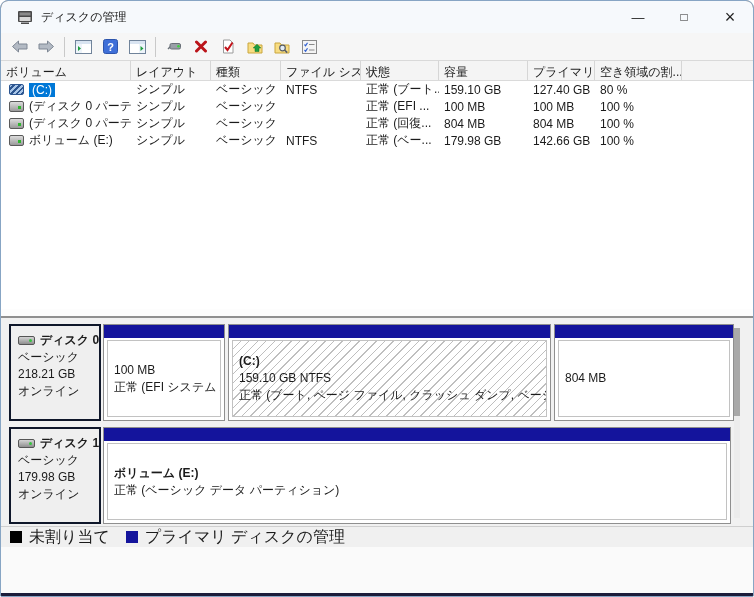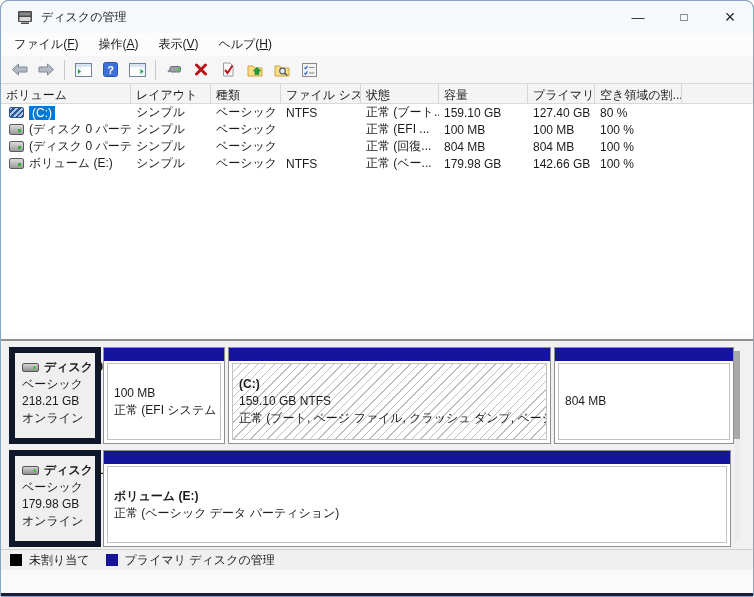--- a/index.html
+++ b/index.html
@@ -45,21 +45,21 @@
   .vol-icon.hatch{background:repeating-linear-gradient(135deg,#a9c6e8 0 2px,#2c5590 2px 4px);border-color:#2c5590;}
   .vol-icon.hatch::after{display:none;}
   .sel-name{background:#0078d7;color:#fff;padding:0 3px;}
 
   
   .splitter{height:9px;background:#fdfdfd;border-bottom:2px solid #909090;flex:none;}
 
   
   .graphpane{height:208px;background:#f1f1f1;position:relative;padding:6px 0 0 8px;flex:none;}
   .disk-row{display:flex;height:97px;margin-bottom:6px;}
-  .disk-label{width:92px;flex:none;border:6px solid #0f172a;background:#efefef;
+  .disk-label{width:92px;flex:none;border:2px solid #0f172a;background:#efefef;
     padding:6px 2px 0 7px;font-size:12px;line-height:17px;color:#1b1b1b;}
   .disk-title{font-weight:bold;display:flex;align-items:center;gap:5px;white-space:nowrap;}
   .drive-icon{width:17px;height:9px;flex:none;background:linear-gradient(#d3d3d3,#8f8f8f);
     border:1px solid #555;border-radius:2px;position:relative;}
   .drive-icon::after{content:"";position:absolute;right:2px;top:2px;width:3px;height:3px;background:#35c43f;border-radius:50%;}
 
   .parts{display:flex;gap:3px;margin-left:2px;}
   .part{border:1px solid #8f8f8f;background:#fff;display:flex;flex-direction:column;flex:none;}
   .part-bar{height:13px;background:#14149c;flex:none;}
   .part-body{flex:1;margin:2px 3px 3px 3px;border:1px solid #c2c2c2;background:#fff;
@@ -67,21 +67,21 @@
     padding-left:6px;font-size:12px;line-height:17px;color:#1b1b1b;overflow:hidden;white-space:nowrap;}
   .part-body.hatched{background:repeating-linear-gradient(135deg,#ffffff 0 5px,#bfbfbf 5px 6px);}
   .part-name{font-weight:bold;}
   .part-name:empty{display:none;}
 
   .vscroll{position:absolute;right:13px;top:10px;width:6px;height:190px;background:#ececec;}
   .vscroll-thumb{width:6px;height:88px;background:#a9a9a9;}
 
   
   .legendbar{height:21px;background:#f0f0f0;border-top:1px solid #cfcfcf;display:flex;
-    align-items:center;gap:7px;padding-left:9px;font-size:12px;color:#1b1b1b;flex:none;}
+    align-items:center;gap:7px;padding-left:9px;font-size:16px;color:#1b1b1b;flex:none;}
   .swatch{width:12px;height:12px;flex:none;}
   .swatch.black{background:#000000;}
   .swatch.navy{background:#14149c;}
   .legend-label{margin-right:9px;white-space:nowrap;}
   .statusstrip{flex:1;background:#fafafa;}
   .bottomedge{height:3px;background:#1c1c3a;flex:none;}
 </style>
 </head>
 <body>
 
@@ -97,26 +97,20 @@
       </svg>
     </span>
     <span class="title-text">ディスクの管理</span>
     <div class="controls">
       <div class="ctrl">—</div>
       <div class="ctrl max">□</div>
       <div class="ctrl close">×</div>
     </div>
   </div>
 
-  <div class="menubar">
-    <div class="menu-item"><span>ファイル(</span><u>F</u><span>)</span></div>
-    <div class="menu-item"><span>操作(</span><u>A</u><span>)</span></div>
-    <div class="menu-item"><span>表示(</span><u>V</u><span>)</span></div>
-    <div class="menu-item"><span>ヘルプ(</span><u>H</u><span>)</span></div>
-  </div>
 
   <div class="toolbar">
     <div class="tbtn">
       <svg width="17" height="13" viewBox="0 0 17 13">
           <path d="M7.5 1 L1.5 6.5 L7.5 12 L7.5 9 L16 9 L16 4 L7.5 4 Z" fill="#b3bac4" stroke="#7e8794"></path>
         </svg>
     </div>
     <div class="tbtn">
       <svg width="17" height="13" viewBox="0 0 17 13">
           <path d="M9.5 1 L15.5 6.5 L9.5 12 L9.5 9 L1 9 L1 4 L9.5 4 Z" fill="#b3bac4" stroke="#7e8794"></path>

